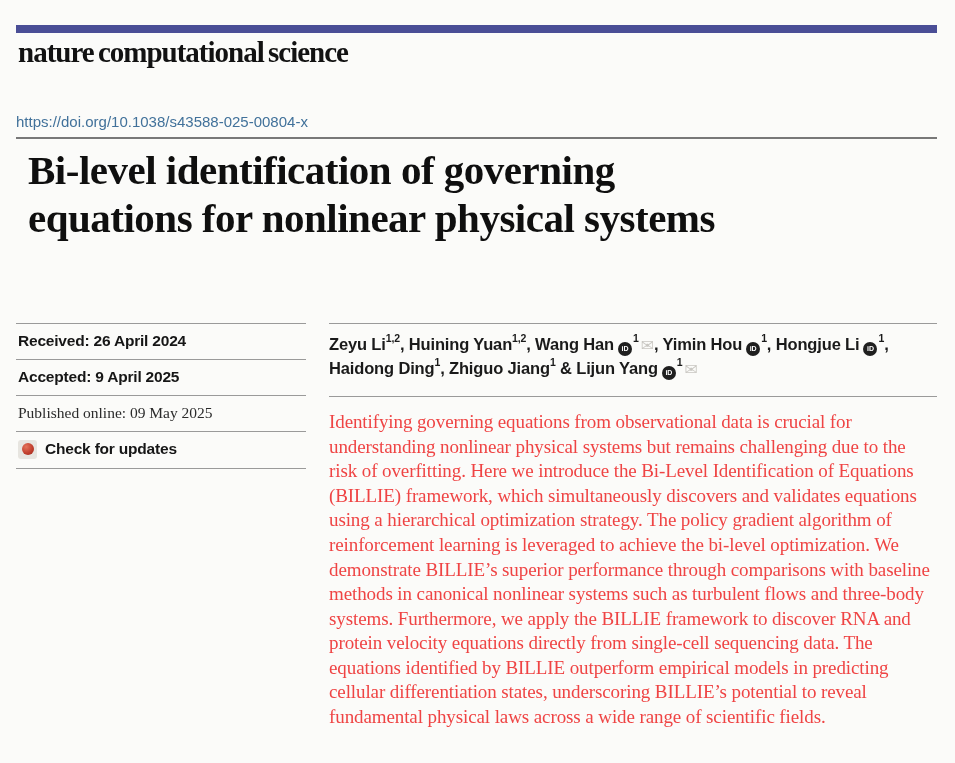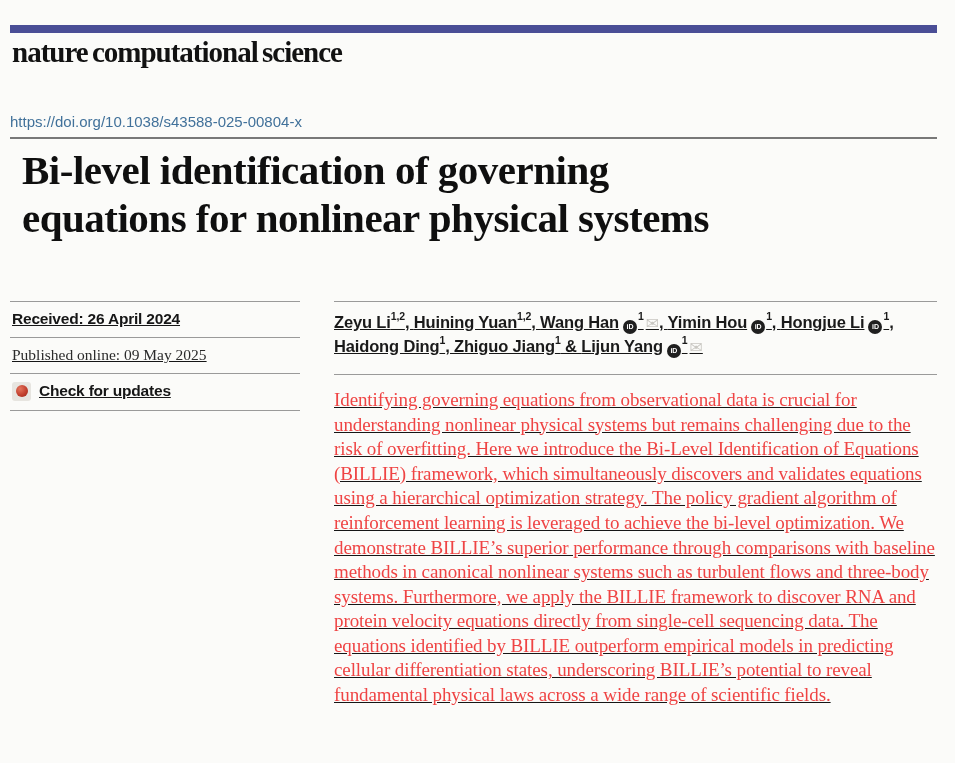--- a/index.html
+++ b/index.html
@@ -3,21 +3,21 @@
 <meta charset="utf-8">
 <style>
   html, body { margin: 0; padding: 0; }
   body {
     width: 955px; height: 763px;
     background: #fbfbf9;
     color: #161616;
     font-family: "Liberation Sans", sans-serif;
     overflow: hidden;
   }
-  .page { padding: 25px 18px 0 10px; }
+  .page { padding: 25px 18px 0 16px; }
 
   .accent-bar { height: 8px; background: #4a4e96; }
 
   .wordmark {
     font-family: "Liberation Serif", serif;
     font-weight: 700;
     font-size: 29px;
     letter-spacing: -1px;
     word-spacing: -2px;
     color: #121212;
@@ -37,21 +37,21 @@
     font-family: "Liberation Serif", serif;
     font-weight: 700;
     font-size: 41px;
     line-height: 1.17;
     letter-spacing: -0.5px;
     color: #0f0f0f;
     margin: 8px 12px 0;
     white-space: pre-line;
   }
 
-  .columns { display: flex; gap: 34px; margin-top: 58px; text-decoration: underline; }
+  .columns { display: flex; gap: 23px; margin-top: 80px; }
 
   .left-col { width: 290px; flex: 0 0 290px; }
   .info-row {
     border-top: 1px solid #9a9a9a;
     padding: 8px 0 9px 2px;
     font-size: 15.5px; font-weight: 700; letter-spacing: -0.2px;
     display: flex; align-items: center;
   }
   .info-row.serif {
     font-family: "Liberation Serif", serif;
@@ -126,20 +126,23 @@
 
   <h2 class="title">Bi-level identification of governing
 equations for nonlinear physical systems</h2>
 
   <div class="columns">
 
     <aside class="left-col">
       <div class="info-row">
         <span>Received: 26 April 2024</span>
       </div>
+      <div class="info-row">
+        <span>Accepted: 9 April 2025</span>
+      </div>
       <div class="info-row serif">
         <span>Published online: 09 May 2025</span>
       </div>
       <div class="info-row">
         <span class="crossmark">
             <span class="cm-circle"></span>
           </span>
         <span>Check for updates</span>
       </div>
       <div class="bottom-rule"></div>

